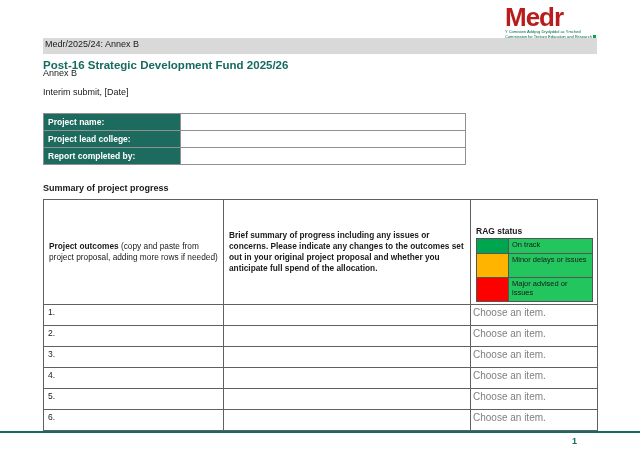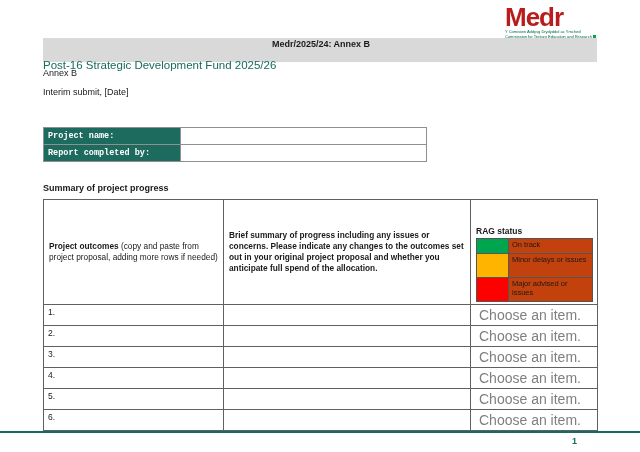--- a/index.html
+++ b/index.html
@@ -10,56 +10,56 @@
     margin:0 auto;
   }
   
   .logo { position:absolute; left:505px; top:4px; width:95px; }
   .logo-wordmark { font-size:26px; font-weight:700; color:#b91c1c; letter-spacing:-1px; line-height:26px; }
   .logo-tagline { font-size:4px; line-height:4.6px; color:#00664f; white-space:nowrap; }
   .logo-square { display:inline-block; width:3px; height:3px; background:#00a64f; margin-left:1px; }
   
   .annex { position:absolute; left:43px; top:24px; font-size:9px;margin-top:44px; }
   .docref-bar {
-    position:absolute; left:43px; top:38px; width:554px; height:24px;
-    background:#d9d9d9; font-size:9px; font-weight:700; line-height:12px; padding-left:2px;text-align:center;
+    position:absolute; left:43px; top:38px; width:554px; height:16px;
+    background:#d9d9d9; font-size:9px; font-weight:400; line-height:12px; padding-left:2px;
   }
-  .doc-title { position:absolute; left:43px; top:59px; font-size:11.5px; font-weight:400; color:#176a5e; }
+  .doc-title { position:absolute; left:43px; top:59px; font-size:11.5px; font-weight:700; color:#176a5e; }
   .interim { position:absolute; left:43px; top:87px; font-size:9px; }
   .submit-line { position:absolute; left:43px; top:106px; font-size:8.5px; }
   .submit-line .email { color:#3a7abf; text-decoration:underline; cursor:pointer; }
   .submit-line .note-bold { font-weight:700; }
   
-  .ptable { position:absolute; left:43px; top:127px; width:384px; border-collapse:collapse;font-family:Liberation Mono, monospace; }
+  .ptable { position:absolute; left:43px; top:113px; width:423px; border-collapse:collapse; }
   .ptable td { border:1px solid #909090; height:17px; font-size:8.5px; }
   .ptable td.plabel { width:137px; background:#1d6b5f; color:#ffffff; font-weight:700; padding:1px 4px; }
   .ptable td.pvalue { background:#ffffff; }
   
   .summary-heading { position:absolute; left:43px; top:183px; font-size:9px; font-weight:700; }
   
   .mtable { position:absolute; left:43px; top:199px; width:554px; border-collapse:collapse; table-layout:fixed; }
   .mtable td { border:1px solid #606060; vertical-align:top; font-size:8.3px; }
   .mtable .col1 { width:180px; }
   .mtable .col2 { width:247px; }
   .mtable .col3 { width:127px; }
   .mtable td.hdr { height:78px; padding:3px 5px; }
   .mtable td.hdr-outcomes { vertical-align:middle; line-height:1.32; }
   .mtable td.hdr-outcomes .b { font-weight:700; }
   .mtable td.hdr-brief { vertical-align:middle; font-weight:700; line-height:1.32;margin-left:48px; }
   .mtable td.hdr-rag { padding:2px 3px; }
   .rag-title { font-size:8.5px; font-weight:700; margin-bottom:2px; padding-left:2px;margin-top:24px; }
   .legend { border-collapse:collapse; width:117px; margin-left:2px; }
   .legend td { border:1px solid #555555; }
   .legend .swatch { width:32px; }
-  .legend .llabel { font-size:7.5px; line-height:1.25; padding:1px 3px; background:#c2410c; }
+  .legend .llabel { font-size:7.5px; line-height:1.25; padding:1px 3px; background:#22c55e; }
   .legend tr.r1 td { height:15px; }
   .legend tr.r2 td, .legend tr.r3 td { height:24px; }
   .mtable td.rownum { padding:2px 4px; font-size:8.5px; height:21px; }
   .mtable td.rowsum { }
-  .mtable td.rowrag { color:#7f7f7f; font-size:14px; padding:2px 8px; cursor:pointer; }
+  .mtable td.rowrag { color:#7f7f7f; font-size:10px; padding:2px 2px; cursor:pointer; }
   
   .footer-line { position:absolute; left:0; top:431px; width:640px; height:2px; background:#176a5e; }
   .page-num { position:absolute; left:572px; top:436px; font-size:9px; font-weight:600; color:#176a5e; }
 </style>
 </head>
 <body>
 
 <div class="page">
 
   <div class="logo">
@@ -70,20 +70,24 @@
 
   <div class="annex">Annex B</div>
   <div class="docref-bar">Medr/2025/24: Annex B</div>
   <div class="doc-title">Post-16 Strategic Development Fund 2025/26</div>
   <div class="interim">Interim submit, [Date]</div>
 
   <table class="ptable">
     <tbody>
         <tr>
       <td class="plabel">Project name:</td>
+      <td class="pvalue"></td>
+    </tr>
+    <tr>
+      <td class="plabel">Project lead college:</td>
       <td class="pvalue"></td>
     </tr>
     <tr>
       <td class="plabel">Report completed by:</td>
       <td class="pvalue"></td>
     </tr>
   </tbody>
     </table>
 
   <div class="summary-heading">Summary of project progress</div>

